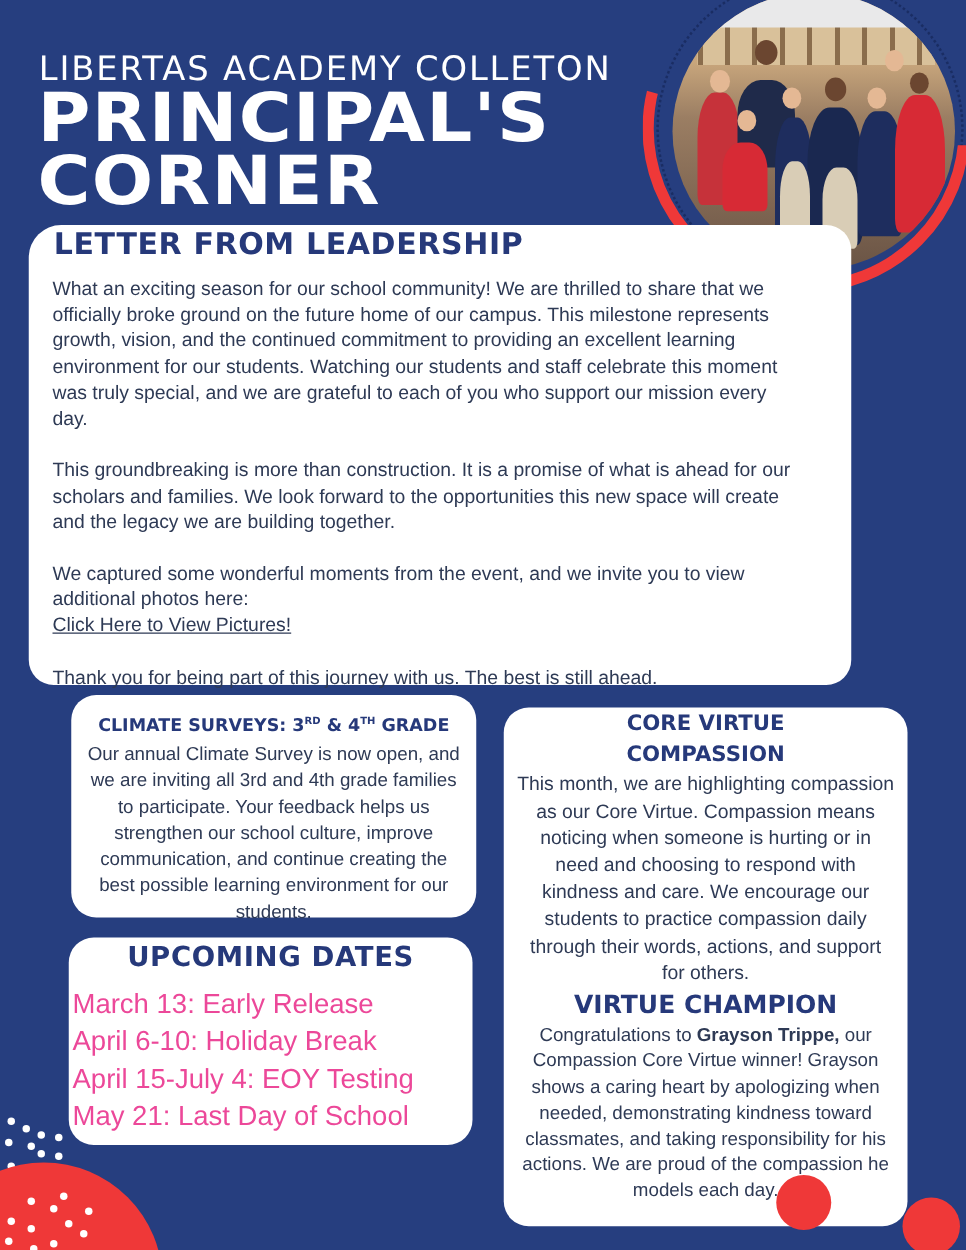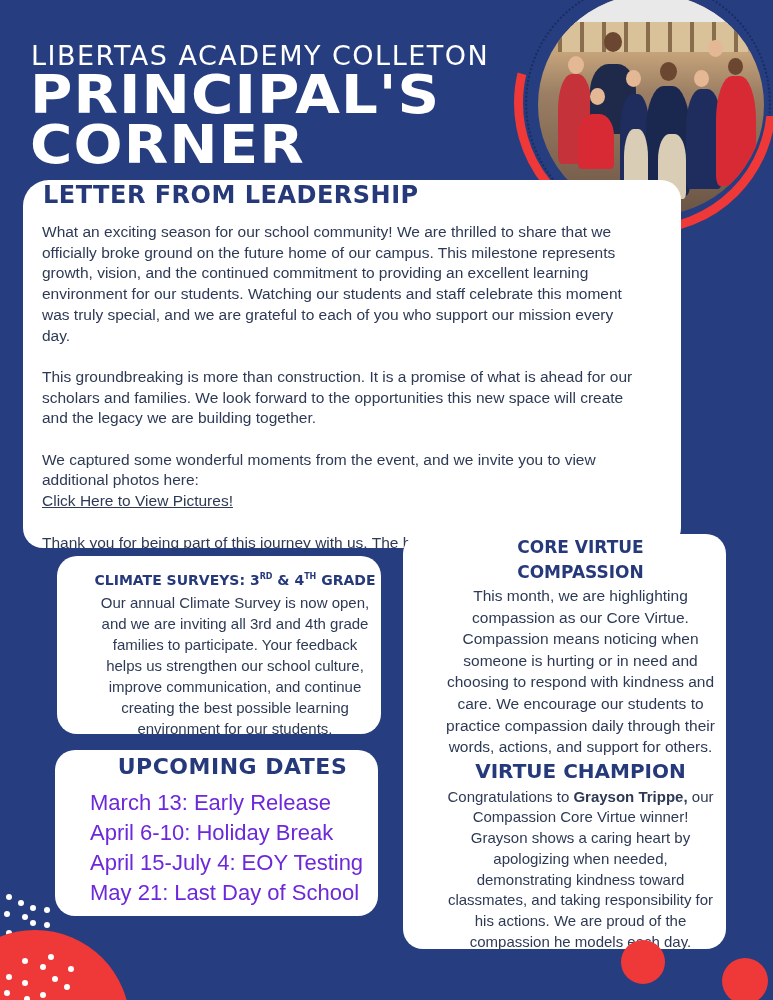--- a/index.html
+++ b/index.html
@@ -37,21 +37,21 @@
     background: linear-gradient(180deg, #c7a57a 0%, #c8a67c 25%, #9b7e63 45%, #6a5445 100%);
   }
   .photo .sky { position:absolute; left:0; top:0; width:100%; height:30px; background:#e9e9ea; }
   .photo .frame { position:absolute; left:20px; top:28px; width:190px; height:30px;
     background: repeating-linear-gradient(90deg, #8a6d4c 0 4px, #d9c19a 4px 22px); }
   .photo .person { position:absolute; border-radius: 40% 40% 10% 10%; }
   .photo .head { position:absolute; border-radius:50%; background:#e4b894; }
   .photo .head.dark { background:#6b4630; }
 
   .card {
-    position: absolute; background: #ffffff; border-radius: 20px; padding-left: 32px;
+    position: absolute; background: #ffffff; border-radius: 20px;
   }
   .letter-card { left: 23px; top: 180px; width: 658px; height: 368px; border-top-left-radius: 26px; }
   .letter-title {
     position: absolute; left: 20px; top: 1px;
     font-family: "DejaVu Sans", sans-serif; font-weight: bold;
     font-size: 24px; color: #26397a; letter-spacing: 0.5px;
   }
   .letter-body {
     position: absolute; left: 19px; top: 42px; width: 600px;
     font-size: 15.5px; line-height: 20.7px; color: #2e3a55;
@@ -61,30 +61,30 @@
 
   .section-title {
     font-family: "DejaVu Sans", sans-serif; font-weight: bold;
     color: #26397a; text-align: center;
   }
   .climate-card { left: 57px; top: 556px; width: 324px; height: 178px; }
   .climate-card .section-title { font-size: 14px; margin-top: 16px; }
   .climate-card .section-title sup { font-size: 8px; }
   .climate-body { text-align:center; font-size: 15px; line-height: 21px; color:#2e3a55; padding: 4px 8px 0; }
 
-  .core-card { left: 403px; top: 534px; width: 323px; height: 415px; }
+  .core-card { left: 403px; top: 566px; width: 323px; height: 415px; }
   .core-card .section-title { font-size: 17px; line-height: 25px; margin-top: 1px; }
   .core-body { text-align:center; font-size: 15.5px; line-height: 21.6px; color:#2e3a55; padding: 0 10px; }
   .champion-title { font-size: 20px !important; margin-top: 17px; line-height: 24px; }
   .champion-body { text-align:center; font-size: 15px; line-height: 20.7px; color:#2e3a55; padding: 3px 10px 0; }
 
   .dates-card { left: 55px; top: 750px; width: 323px; height: 166px; }
   .dates-card .section-title { font-size: 22px; margin-top: 4px; letter-spacing: 0.5px; }
   .dates-list { list-style:none; padding-left: 3px; margin-top: 9px; }
-  .dates-list li { font-size: 22px; line-height: 30px; color: #6d28d9; white-space: nowrap; }
+  .dates-list li { font-size: 22px; line-height: 30px; color: #ec4899; white-space: nowrap; }
 
   .deco-dots { position:absolute; left:0; top:880px; width:55px; height:60px; }
   .deco-dots span { position:absolute; width:6px; height:6px; background:#fff; border-radius:50%; }
   .big-red { position:absolute; left:-60px; top:930px; width:190px; height:190px; background:#ef3838; border-radius:50%; overflow:hidden; }
   .big-red span { position:absolute; width:6px; height:6px; background:#fff; border-radius:50%; }
   .red-dot-1 { position:absolute; left:621px; top:940px; width:44px; height:44px; border-radius:50%; background:#ef3838; }
   .red-dot-2 { position:absolute; left:722px; top:958px; width:46px; height:46px; border-radius:50%; background:#ef3838; }
 </style>
 </head>
 <body>

